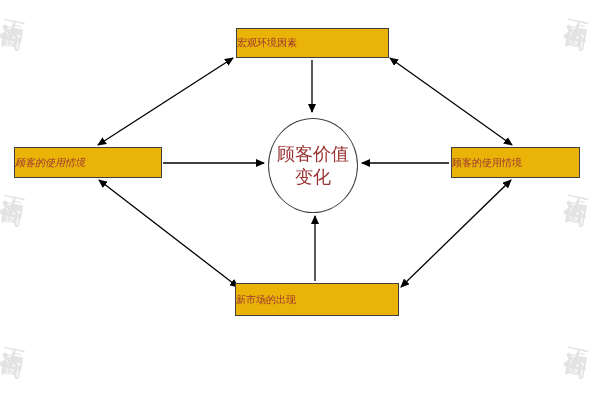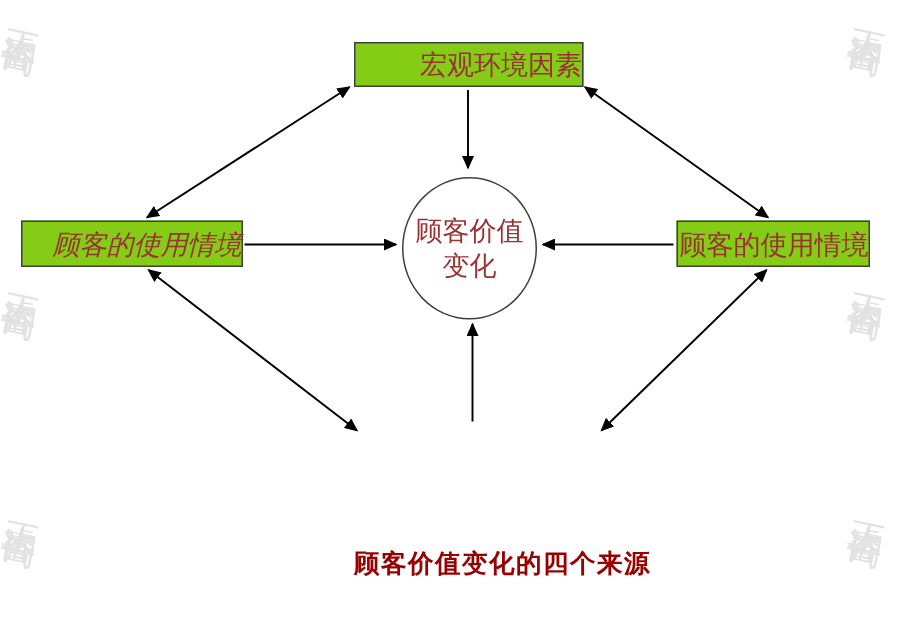--- a/index.html
+++ b/index.html
@@ -39,26 +39,26 @@
   }
   svg.arrows line {
     stroke: #000000;
     stroke-width: 1.3;
   }
   
   .box {
     position: absolute;
     box-sizing: border-box;
     border: 1px solid #404040;
-    background: #84cc16;
+    background: #eab308;
     display: flex;
     align-items: center;
-    justify-content: flex-end;
+    justify-content: flex-start;
     color: #993333;
-    font-size: 18px;
+    font-size: 10px;
     text-align: center;
     line-height: 1;
   }
   .box-top    { left: 236px; top: 28px;  width: 153px; height: 30px; }
   .box-left   { left: 14px;  top: 147px; width: 148px; height: 31px; font-style: italic; }
   .box-right  { left: 451px; top: 147px; width: 129px; height: 31px; }
   .box-bottom { left: 235px; top: 283px; width: 164px; height: 33px; }
   
   .ellipse {
     position: absolute;
@@ -127,21 +127,23 @@
 
   <div class="box box-top">
     <span>宏观环境因素</span>
   </div>
   <div class="box box-left">
     <span>顾客的使用情境</span>
   </div>
   <div class="box box-right">
     <span>顾客的使用情境</span>
   </div>
+  <div class="box box-bottom">
+    <span>新市场的出现</span>
+  </div>
 
   <div class="ellipse">
     <div>顾客价值</div>
     <div>变化</div>
   </div>
 
-  <div class="title">顾客价值变化的四个来源</div>
 
 </div>
 
 </body></html>

